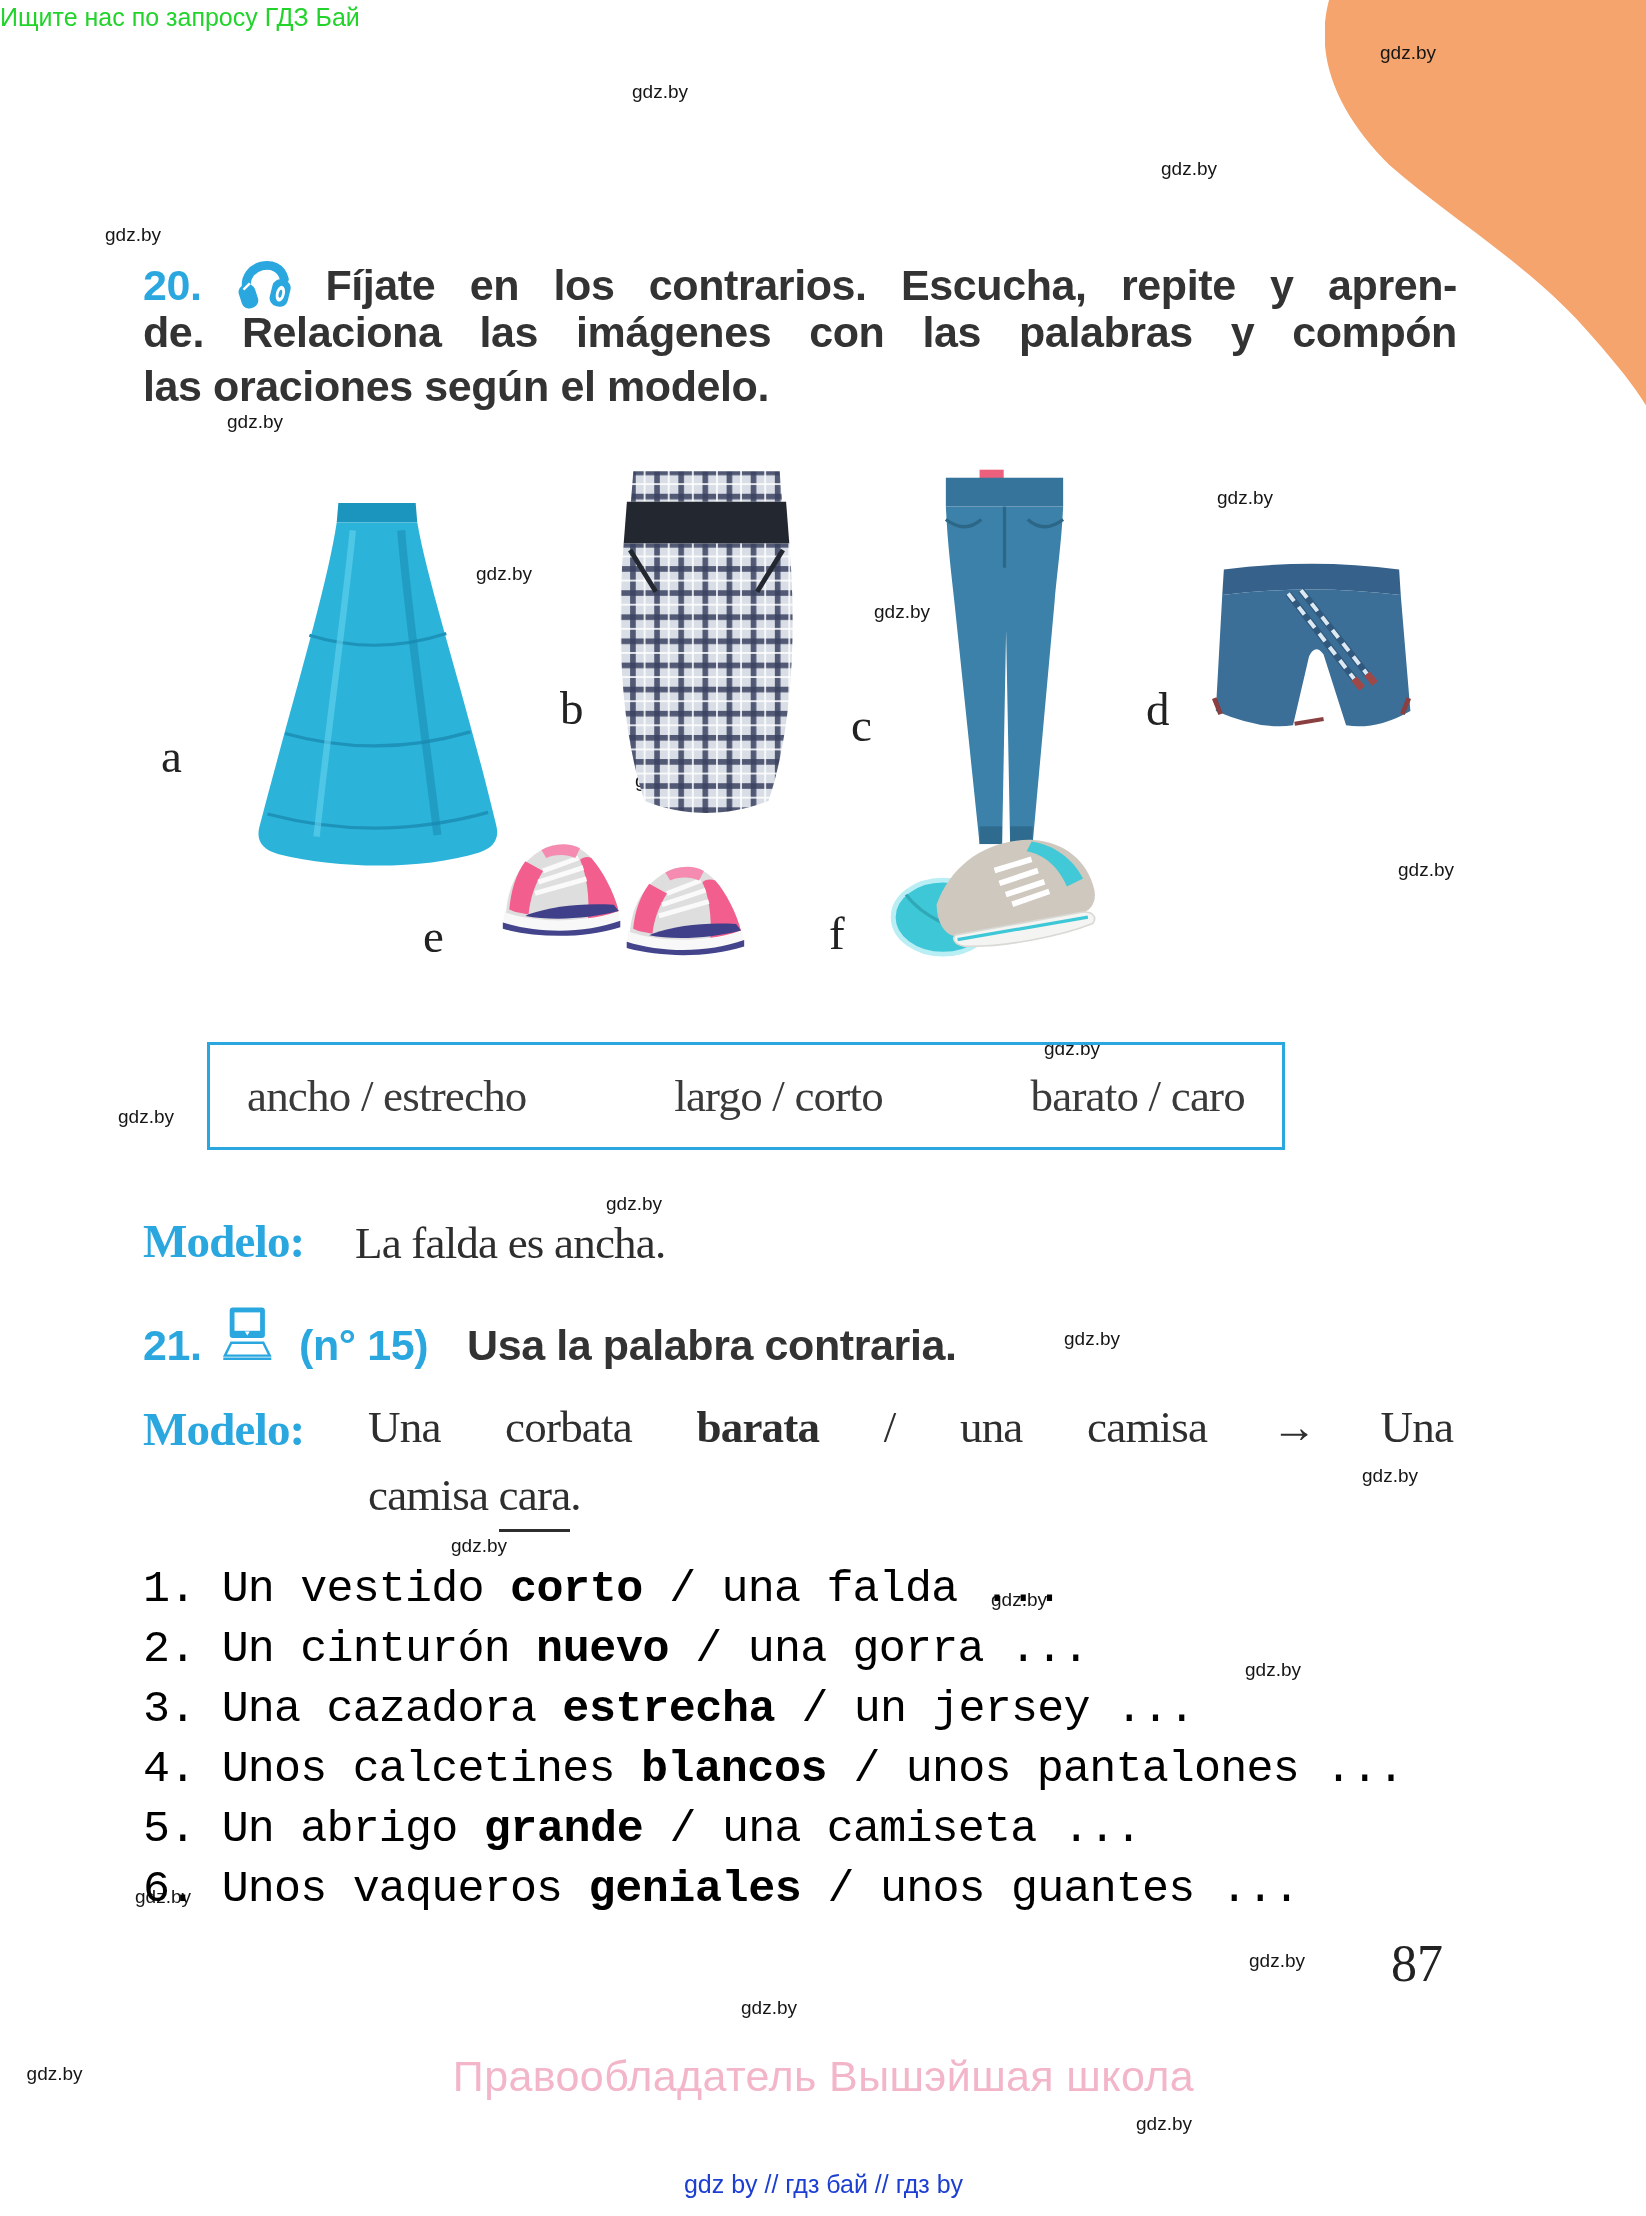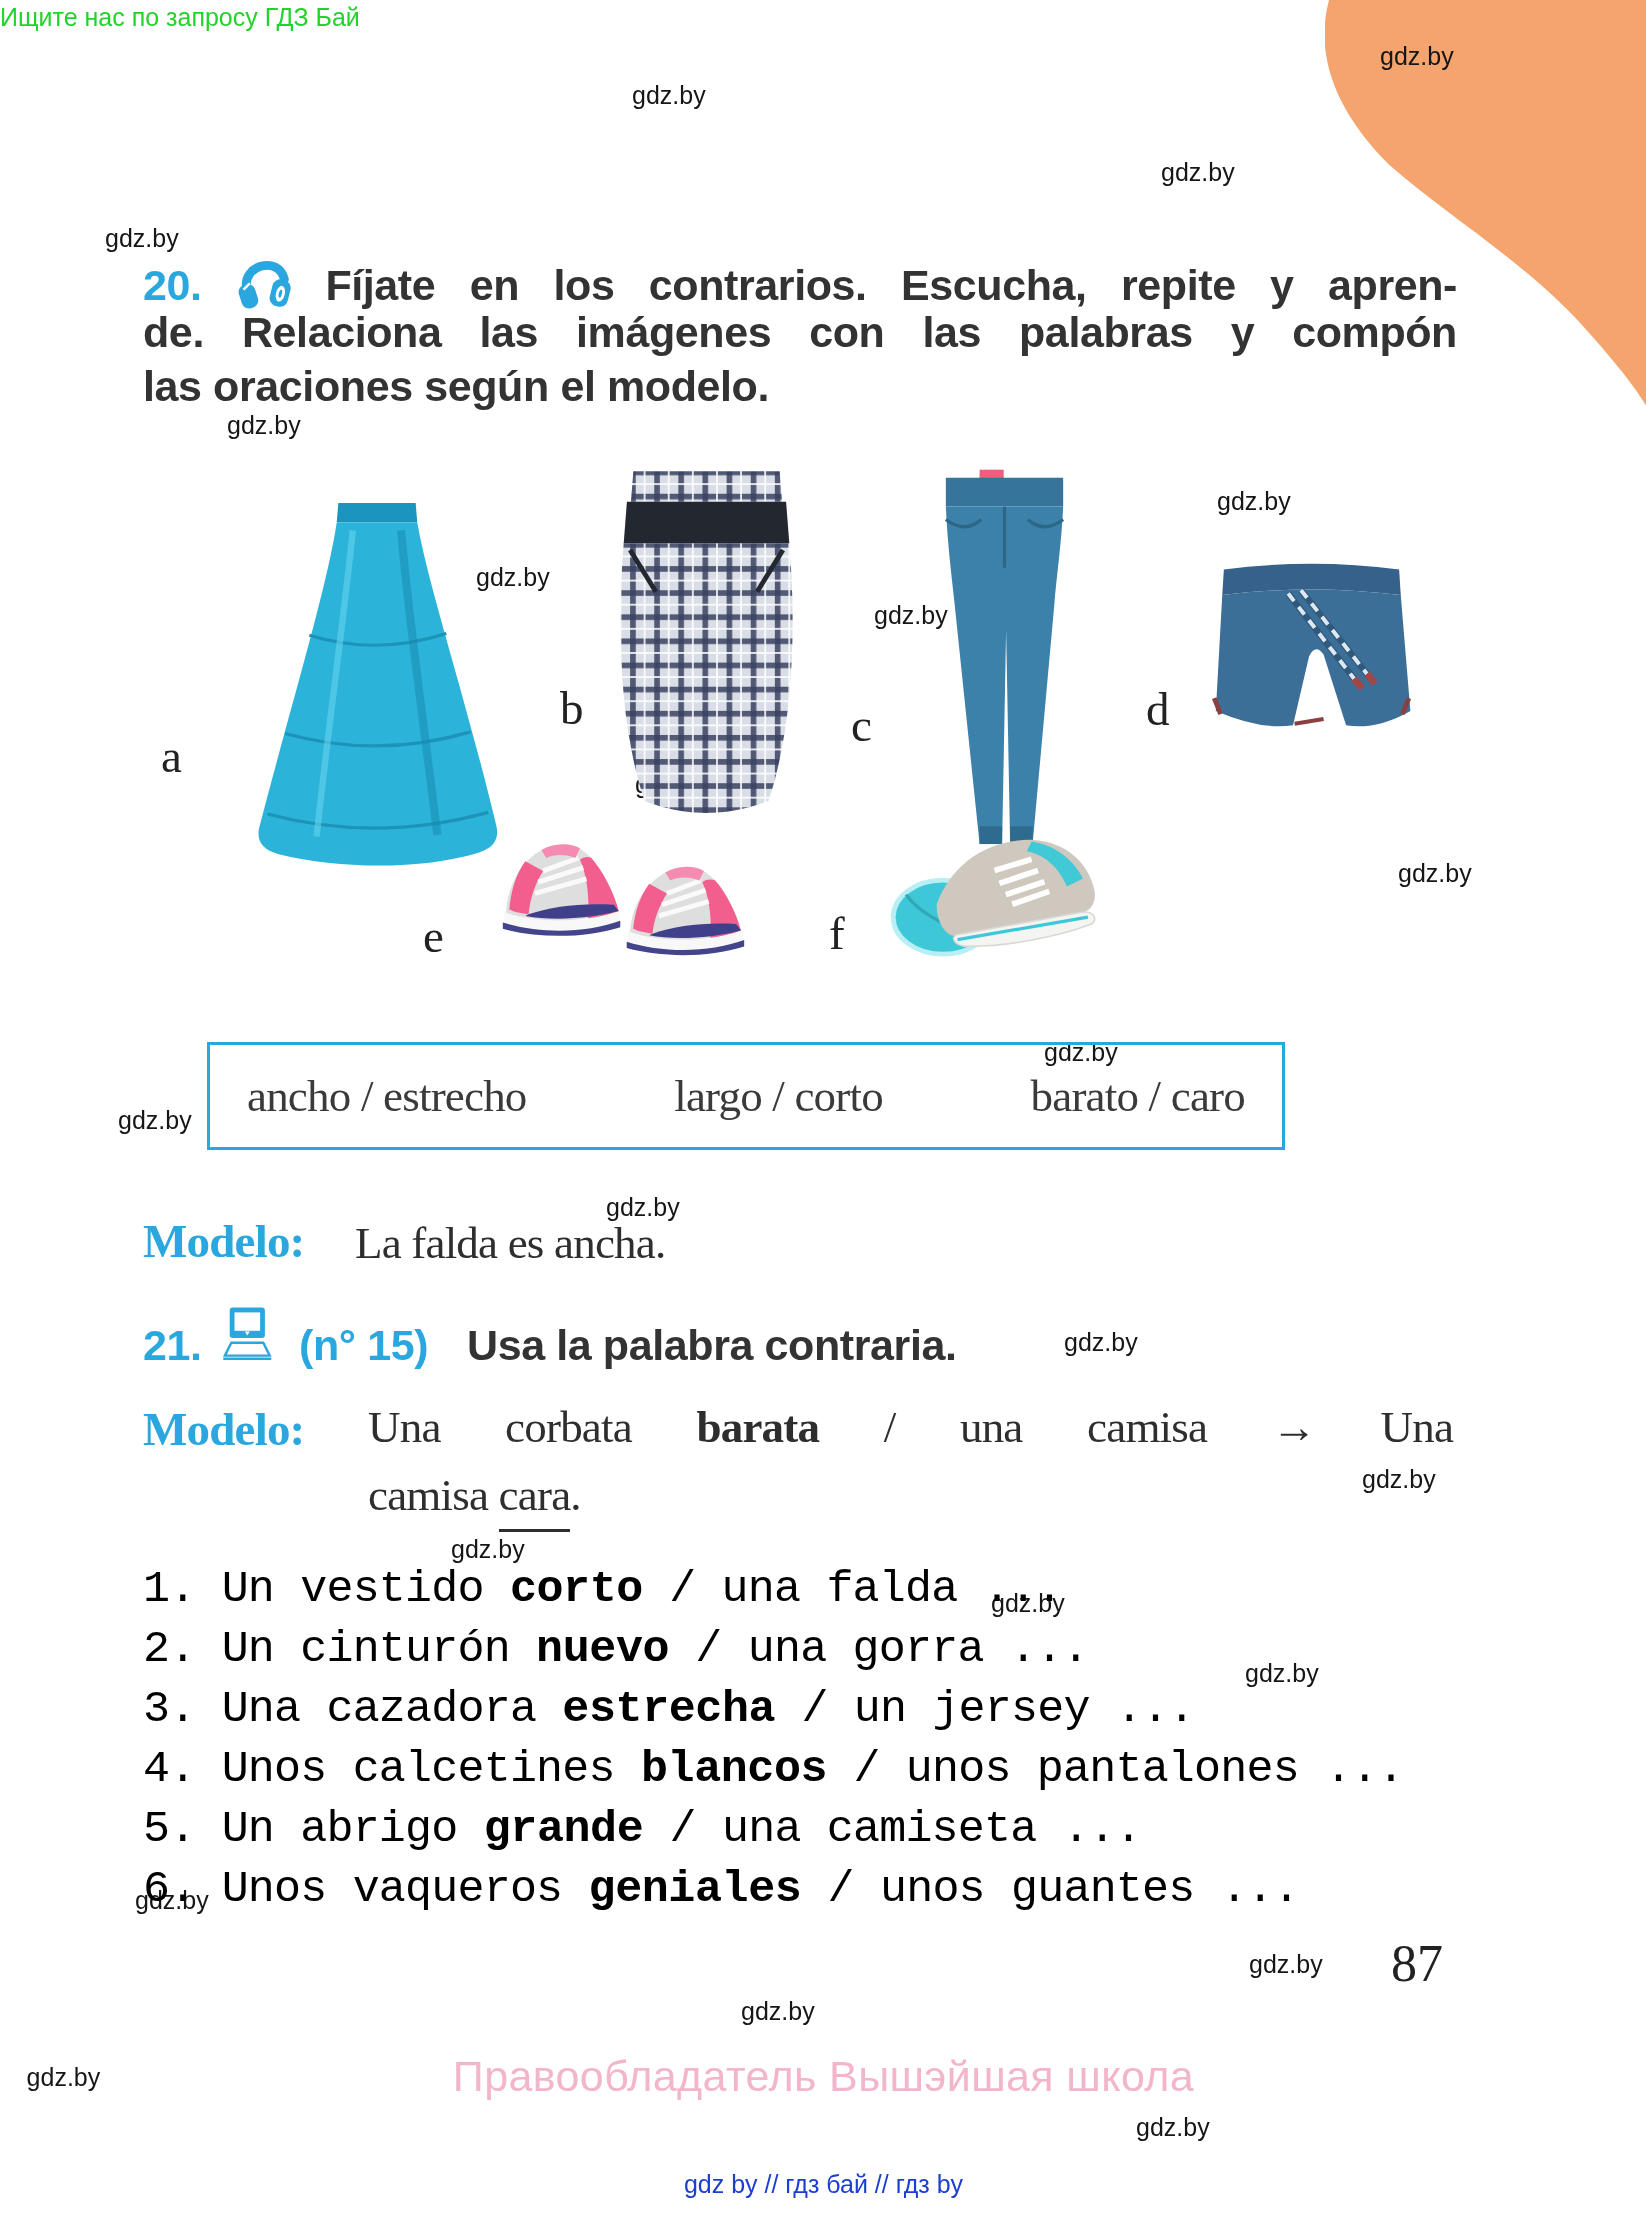--- a/index.html
+++ b/index.html
@@ -3,21 +3,21 @@
 <meta charset="utf-8">
 <style>
   html,body{margin:0;padding:0;background:#fff;}
   .page{position:relative;width:1647px;height:2216px;background:#ffffff;overflow:hidden;
         font-family:"Liberation Sans",sans-serif;}
   .abs{position:absolute;}
   
   .promo{position:absolute;left:0;right:0;top:3.2px;text-align:left;
          font-size:25px;color:var(--green);}
   
-  .wm{position:absolute;font-size:25px;color:#161616;white-space:nowrap;}
+  .wm{position:absolute;font-size:19px;color:#161616;white-space:nowrap;}
   
   .corner{position:absolute;right:0;top:0;}
   
   .ex20line{position:absolute;left:143px;width:1314px;
             font-weight:bold;font-size:43px;line-height:1.22;letter-spacing:-0.4px;
             color:#333;text-align:justify;text-align-last:justify;white-space:nowrap;}
   .ex20line.last{text-align-last:left;}
   .exnum{color:var(--accent);}
   .hpicon{display:inline-block;vertical-align:-13px;}
   

